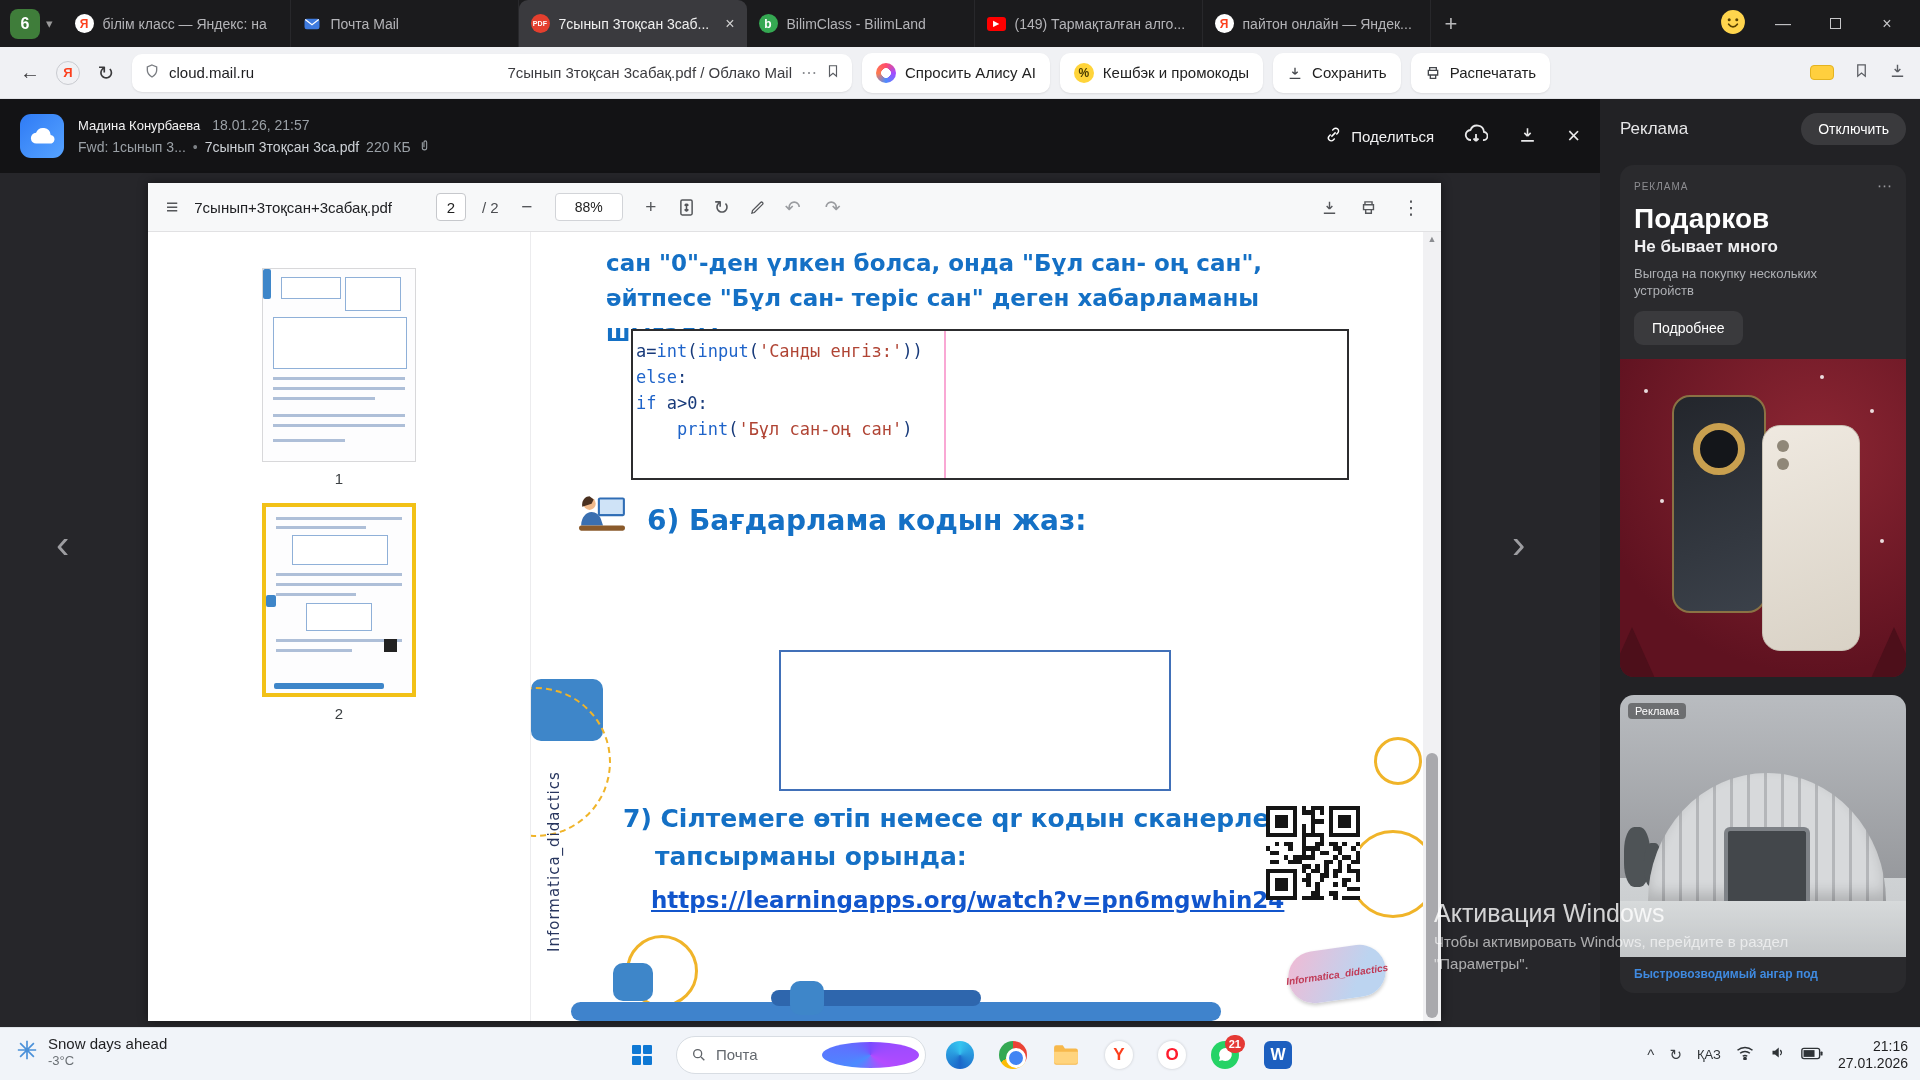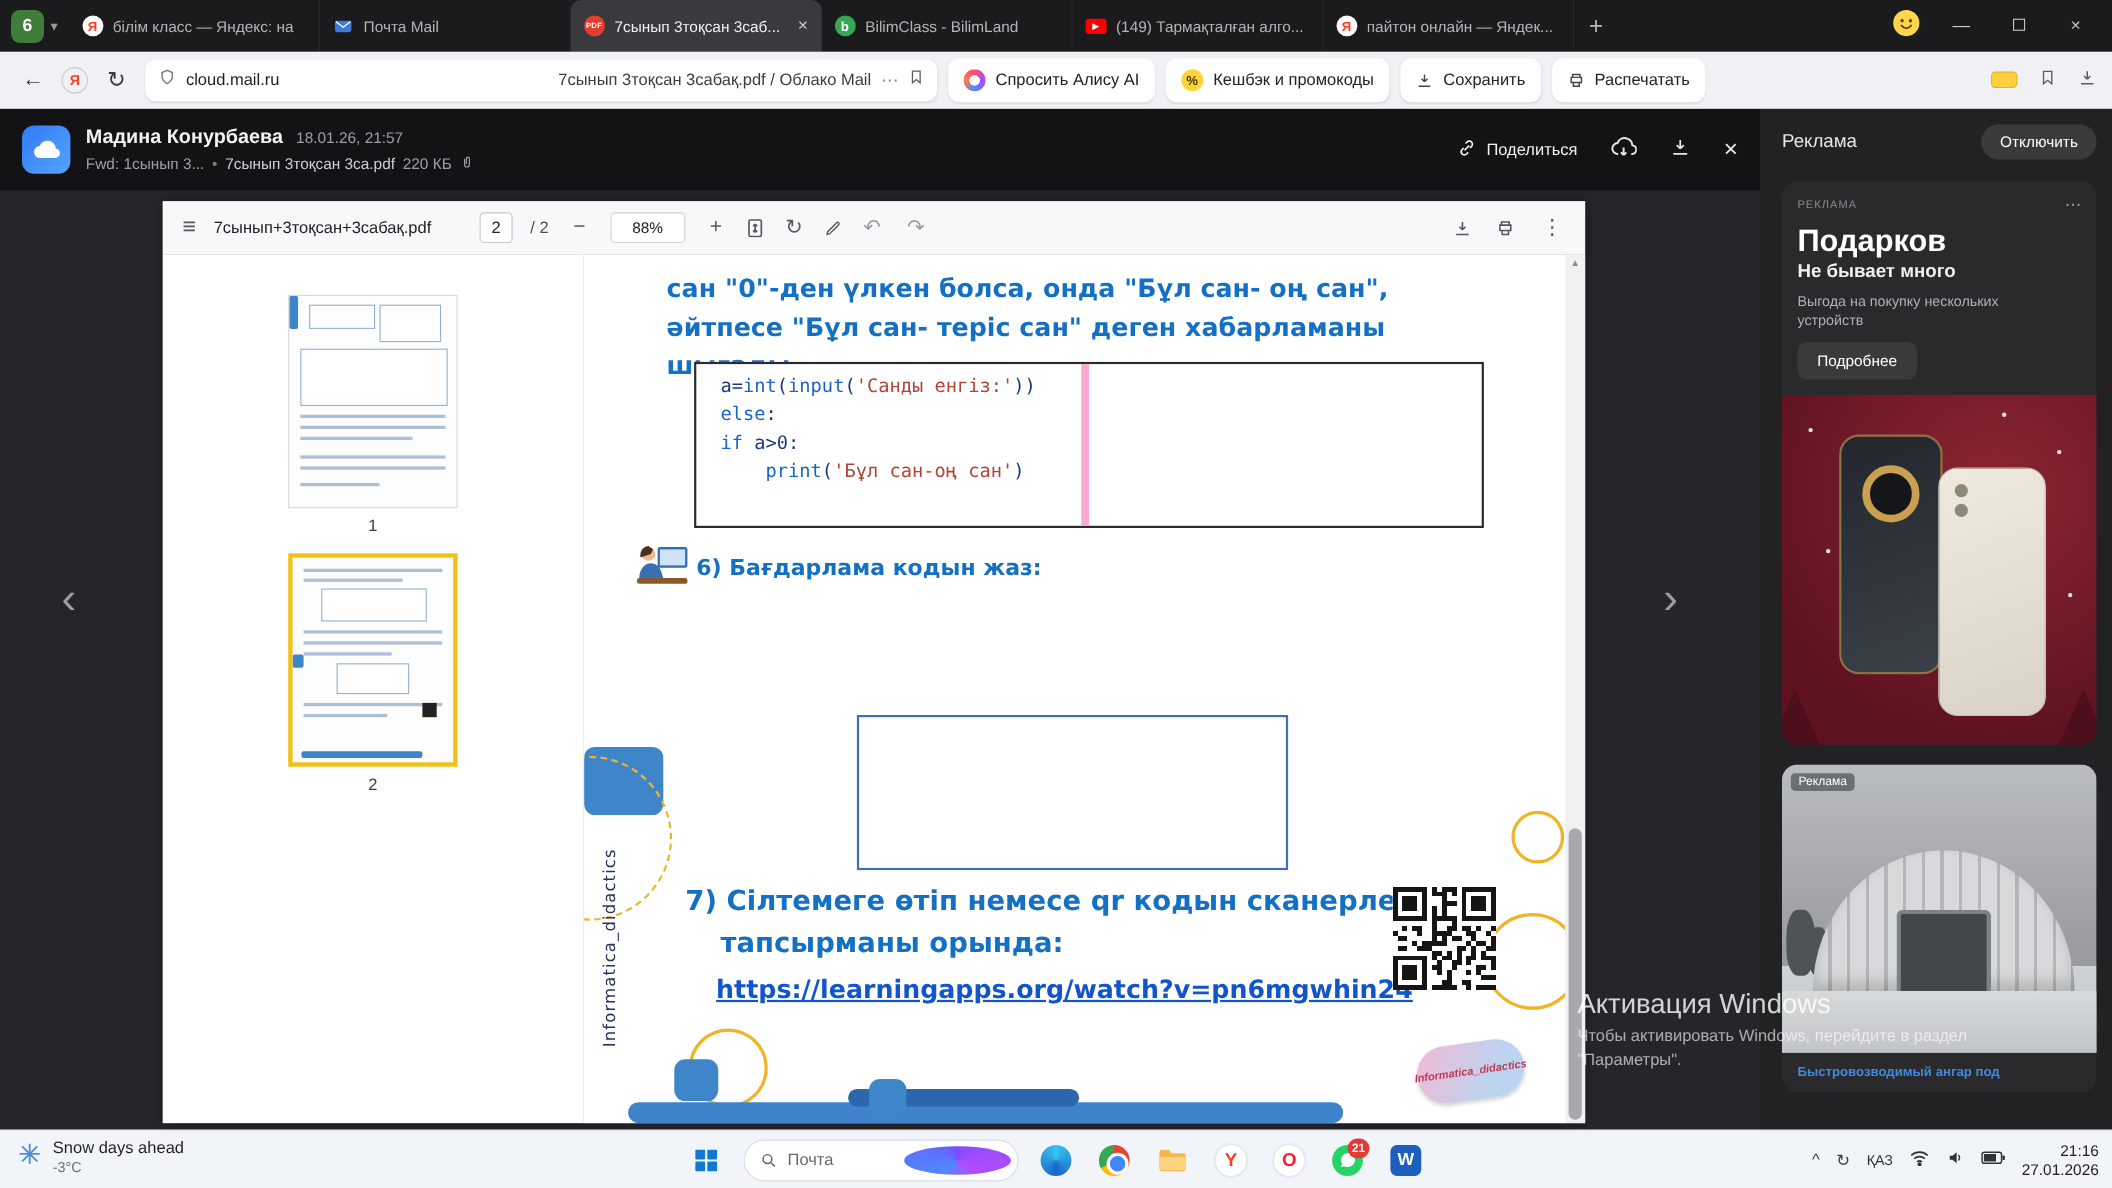--- a/index.html
+++ b/index.html
@@ -37,21 +37,21 @@
   .alice-ico{width:20px;height:20px;border-radius:50%;background:radial-gradient(circle at 50% 50%,#fff 0 33%,transparent 35%),conic-gradient(#ff4d6b,#a44bff,#4b8bff,#ff7a4d,#ff4d6b)}
   .pct-ico{width:20px;height:20px;border-radius:50%;background:#ffd43a;color:#4a3b00;font-weight:bold;font-size:12px;display:flex;align-items:center;justify-content:center}
   .addr-right{margin-left:auto;display:flex;align-items:center;gap:20px}
   .batt-ico{width:24px;height:15px;border-radius:4px;background:#ffcf3e;border:1.5px solid #e3b321}
 
   
   .cloudbar{position:absolute;left:0;top:99px;width:1600px;height:74px;background:#131315;display:flex;align-items:center;padding:0 20px;color:#fff}
   .cloud-logo{width:44px;height:44px;border-radius:11px;background:linear-gradient(135deg,#2f7bf5,#56a3ff);display:flex;align-items:center;justify-content:center;flex:none;cursor:pointer}
   .cloud-meta{margin-left:14px;min-width:0}
   .sender-row{display:flex;align-items:baseline;gap:12px}
-  .sender{font-size:18px;font-weight:bold;color:#f2f2f3}
+  .sender{font-size:13px;font-weight:normal;color:#f2f2f3}
   .sender-date{font-size:14px;color:#9aa0a6}
   .file-row{display:flex;align-items:center;gap:7px;margin-top:5px;font-size:14px}
   .subj{color:#9aa0a6}.bullet{color:#7c8085}.fname{color:#cdd1d6}.fsize{color:#9aa0a6}
   .cloud-right{margin-left:auto;display:flex;align-items:center;gap:30px}
   .share{display:flex;align-items:center;gap:9px;font-size:15px;color:#f1f1f2;cursor:pointer}
   .cloud-x{font-size:22px;color:#e9e9ea;cursor:pointer}
 
   
   .pdf-app{position:absolute;left:148px;top:183px;width:1293px;height:838px;background:#fff;display:flex;flex-direction:column;box-shadow:0 0 10px rgba(0,0,0,.45)}
   .pdf-toolbar{height:49px;background:#f7f8f9;border-bottom:1px solid #e1e1e3;display:flex;align-items:center;padding:0 18px;gap:16px;color:#4c4e52;flex:none}
@@ -76,26 +76,26 @@
   .page-wrap{flex:1;position:relative;background:#fff}
   .page{position:absolute;left:0;top:0;width:892px;height:789px;background:#fff;overflow:hidden}
   .pdf-scroll{position:absolute;right:0;top:0;width:18px;height:789px;background:#f1f1f3;display:flex;flex-direction:column;align-items:center;justify-content:space-between;padding:2px 0;cursor:pointer}
   .scroll-arrow{font-size:9px;color:#8a8c90}
   .scroll-thumb{position:absolute;left:3px;right:3px;top:66%;bottom:3px;background:#a9a9ad;border-radius:6px}
 
   
   .ws-blue{color:#1470c5;font-weight:bold;font-family:"DejaVu Sans",sans-serif}
   .ws-intro{position:absolute;left:75px;top:14px;width:752px;font-size:23px;line-height:35px}
   .code-box{position:absolute;left:100px;top:97px;width:718px;height:151px;border:2px solid #2c2c2e;display:flex;background:#fff}
-  .code-left{width:357px;border-right:7px solid #f9a8d4;padding:7px 0 0 22px}
+  .code-left{width:313px;border-right:2px solid #f9a8d4;padding:7px 0 0 3px}
   .code-line{font-family:"DejaVu Sans Mono",monospace;font-size:17px;line-height:26px;white-space:pre;color:#183a7a}
   .code-line .kw{color:#1e63c9}
   .code-line .str{color:#b04434}
   .kid{position:absolute;left:46px;top:258px;width:50px;height:46px}
-  .ws-task6{position:absolute;left:102px;top:272px;font-size:20px}
+  .ws-task6{position:absolute;left:116px;top:272px;font-size:28px}
   .ws-body6{position:absolute;left:88px;top:308px;width:766px;font-size:23px;line-height:34px}
   .answer-box{position:absolute;left:248px;top:418px;width:392px;height:141px;border:2px solid #4170b8;background:#fff}
   .ws-task7-1{position:absolute;left:92px;top:572px;font-size:25px}
   .ws-task7-2{position:absolute;left:124px;top:610px;font-size:25px}
   .ws-link{position:absolute;left:120px;top:655px;font-size:23px;color:#1155cc;font-weight:bold;text-decoration:underline;font-family:"DejaVu Sans",sans-serif;cursor:pointer}
   .qr{position:absolute;left:735px;top:574px;width:94px;height:94px;background:#fff;z-index:5}
   .side-wm{position:absolute;left:14px;top:520px;height:200px;writing-mode:vertical-rl;transform:rotate(180deg);font-size:15px;color:#27355e;letter-spacing:1px;font-family:"DejaVu Sans",sans-serif}
   .stamp{position:absolute;left:757px;top:716px;width:98px;height:52px;border-radius:26px;background:linear-gradient(120deg,#f3b9d3,#bcd4f0 70%);box-shadow:0 2px 4px rgba(0,0,0,.2);display:flex;align-items:center;justify-content:center;transform:rotate(-8deg);z-index:6}
   .stamp span{font-size:10px;color:#c03a56;font-style:italic;font-weight:bold}
   .dec{position:absolute}

